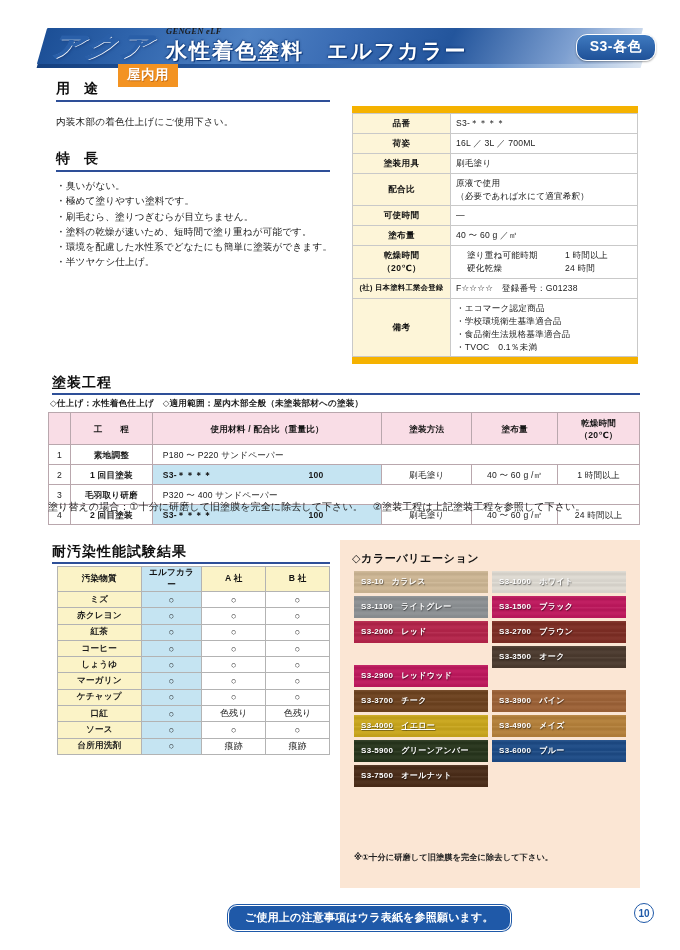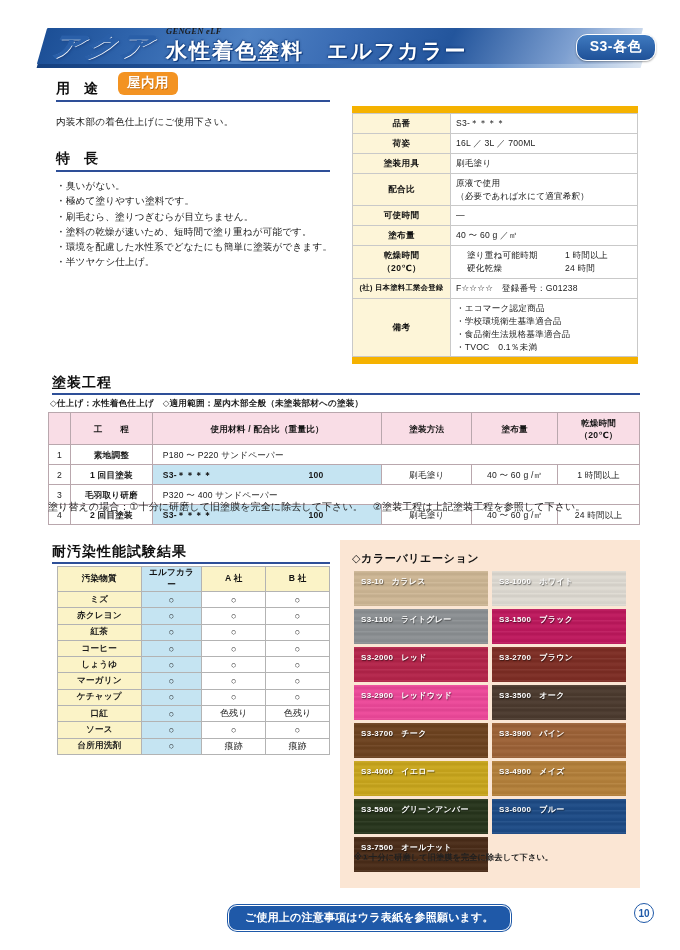--- a/index.html
+++ b/index.html
@@ -254,21 +254,21 @@
   .cv-grid {
     position: absolute;
     left: 14px; top: 31px;
     width: 272px;
     display: flex;
     flex-wrap: wrap;
     gap: 3px 4px;
   }
   .swatch {
     width: 134px;
-    height: 35px;
+    height: 22px;
     position: relative;
     overflow: hidden;
   }
   .swatch .grain {
     position: absolute; inset: 0;
     background-image: repeating-linear-gradient(
       180deg,
       rgba(255,255,255,.055) 0px,
       rgba(255,255,255,.055) 1px,
       rgba(0,0,0,.05) 2px,
@@ -332,21 +332,21 @@
 <div class="header">
   <div class="header-band-under"></div>
   <div class="header-band"></div>
   <div class="logo-aqua">アクア</div>
   <div class="logo-gengen">GENGEN eLF</div>
   <div class="header-title">水性着色塗料　エルフカラー</div>
 </div>
 <div class="badge-s3">S3-各色</div>
 
 <div class="sec-head" style="left:56px; top:80px;">用 途</div>
-<div class="orange-tag" style="left:118px; top:72px;border-radius:6px;">屋内用</div>
+<div class="orange-tag" style="left:118px; top:64px;">屋内用</div>
 <div class="sec-rule" style="left:56px; top:100px; width:274px;"></div>
 <div class="body-text" style="left:56px; top:115px; width:280px;">内装木部の着色仕上げにご使用下さい。</div>
 
 <div class="sec-head" style="left:56px; top:150px;">特 長</div>
 <div class="sec-rule" style="left:56px; top:170px; width:274px;"></div>
 <ul class="feat-list" style="left:56px; top:178px; width:290px;">
   <li>臭いがない。</li>
   <li>極めて塗りやすい塗料です。</li>
   <li>刷毛むら、塗りつぎむらが目立ちません。</li>
   <li>塗料の乾燥が速いため、短時間で塗り重ねが可能です。</li>
@@ -565,39 +565,39 @@
         <div class="lbl" style="color: rgb(255, 255, 255); text-shadow: rgba(0, 0, 0, 0.55) 0.6px 0.6px 1px;"><span>S3-1500</span><span class="nm">ブラック</span></div>
       </div>
       <div class="swatch" style="background: rgb(180, 36, 74);">
         <div class="grain"></div>
         <div class="lbl" style="color: rgb(255, 255, 255); text-shadow: rgba(0, 0, 0, 0.55) 0.6px 0.6px 1px;"><span>S3-2000</span><span class="nm">レッド</span></div>
       </div>
       <div class="swatch" style="background: rgb(125, 45, 36);">
         <div class="grain"></div>
         <div class="lbl" style="color: rgb(255, 255, 255); text-shadow: rgba(0, 0, 0, 0.55) 0.6px 0.6px 1px;"><span>S3-2700</span><span class="nm">ブラウン</span></div>
       </div>
-      <div class="swatch" style="background: #ec4899;">
+      <div class="swatch" style="background: #be185d; margin-top: 19px;">
         <div class="grain"></div>
         <div class="lbl" style="color: rgb(255, 255, 255); text-shadow: rgba(0, 0, 0, 0.55) 0.6px 0.6px 1px;"><span>S3-2900</span><span class="nm">レッドウッド</span></div>
       </div>
       <div class="swatch" style="background: rgb(75, 58, 46);">
         <div class="grain"></div>
         <div class="lbl" style="color: rgb(255, 255, 255); text-shadow: rgba(0, 0, 0, 0.55) 0.6px 0.6px 1px;"><span>S3-3500</span><span class="nm">オーク</span></div>
       </div>
       <div class="swatch" style="background: rgb(109, 66, 31);">
         <div class="grain"></div>
         <div class="lbl" style="color: rgb(255, 255, 255); text-shadow: rgba(0, 0, 0, 0.55) 0.6px 0.6px 1px;"><span>S3-3700</span><span class="nm">チーク</span></div>
       </div>
       <div class="swatch" style="background: rgb(157, 98, 55);">
         <div class="grain"></div>
         <div class="lbl" style="color: rgb(255, 255, 255); text-shadow: rgba(0, 0, 0, 0.55) 0.6px 0.6px 1px;"><span>S3-3900</span><span class="nm">パイン</span></div>
       </div>
       <div class="swatch" style="background: rgb(201, 166, 28);">
         <div class="grain"></div>
-        <div class="lbl" style="color: rgb(255, 255, 255); text-shadow: rgba(0, 0, 0, 0.55) 0.6px 0.6px 1px;"><span>S3-4000</span><span class="nm">イエロー</span></div>
+        <div class="lbl" style="color: rgb(255, 255, 255); text-shadow: rgba(0, 0, 0, 0.55) 0.6px 0.6px 1px; text-decoration: underline;"><span>S3-4000</span><span class="nm">イエロー</span></div>
       </div>
       <div class="swatch" style="background: rgb(180, 128, 58);">
         <div class="grain"></div>
         <div class="lbl" style="color: rgb(255, 255, 255); text-shadow: rgba(0, 0, 0, 0.55) 0.6px 0.6px 1px;"><span>S3-4900</span><span class="nm">メイズ</span></div>
       </div>
       <div class="swatch" style="background: rgb(39, 53, 28);">
         <div class="grain"></div>
         <div class="lbl" style="color: rgb(255, 255, 255); text-shadow: rgba(0, 0, 0, 0.55) 0.6px 0.6px 1px;"><span>S3-5900</span><span class="nm">グリーンアンバー</span></div>
       </div>
       <div class="swatch" style="background: rgb(29, 75, 134);">

